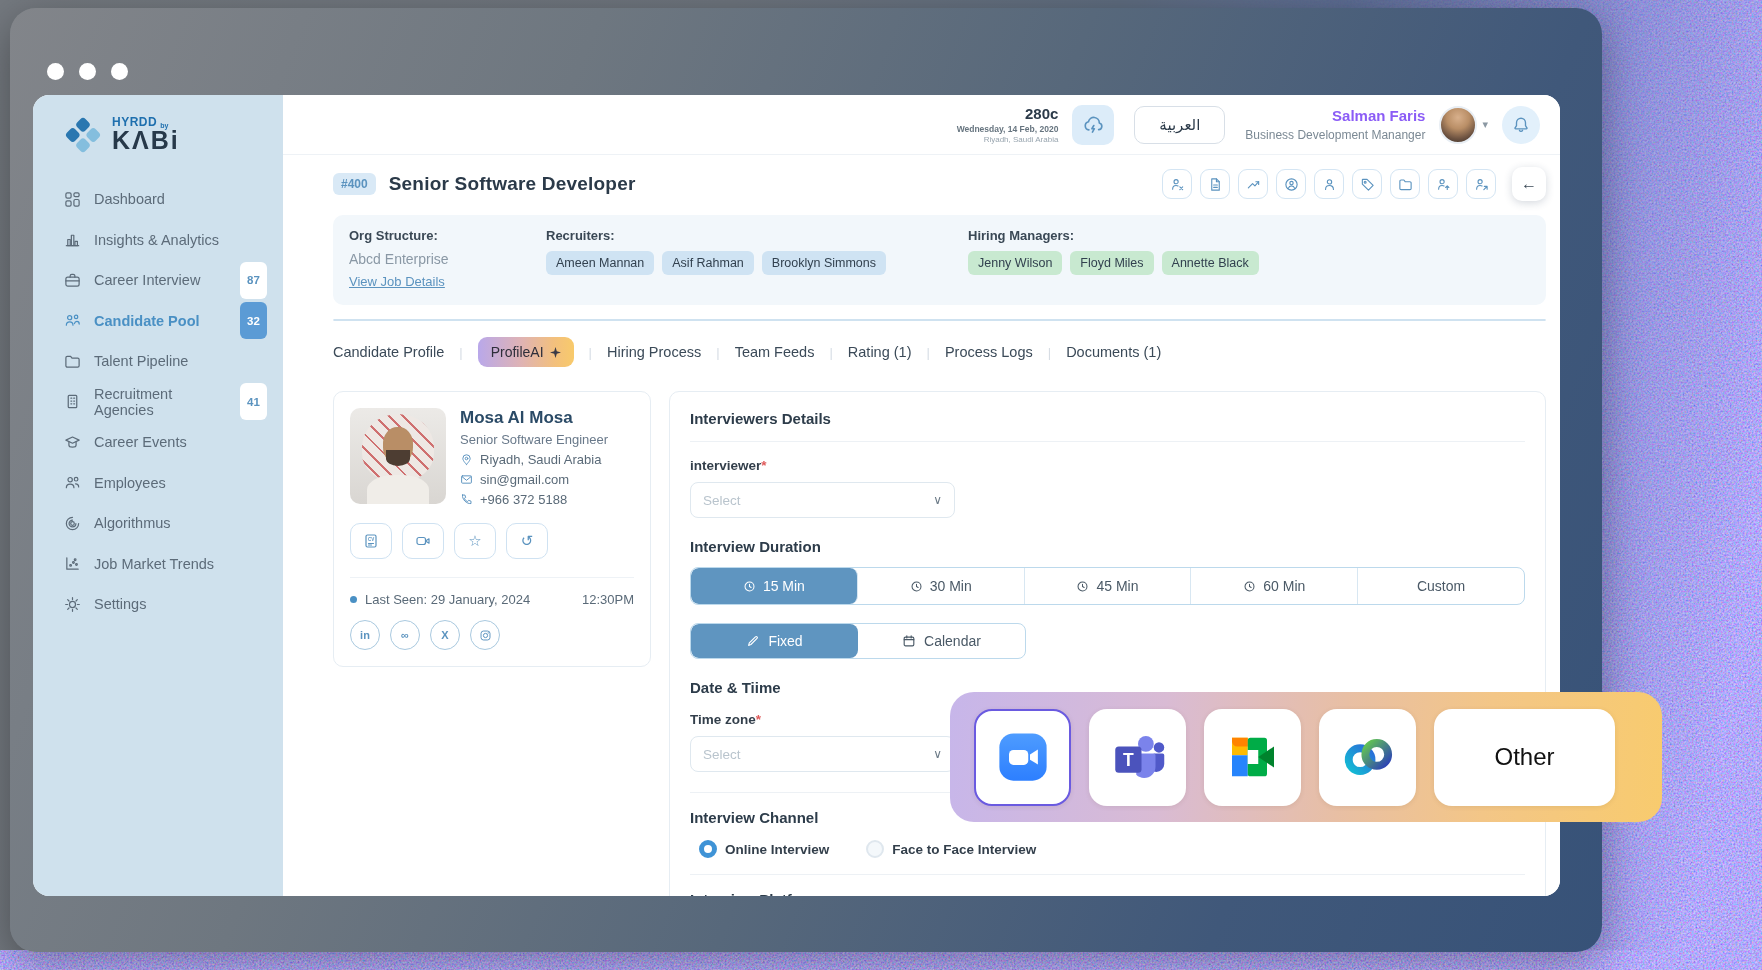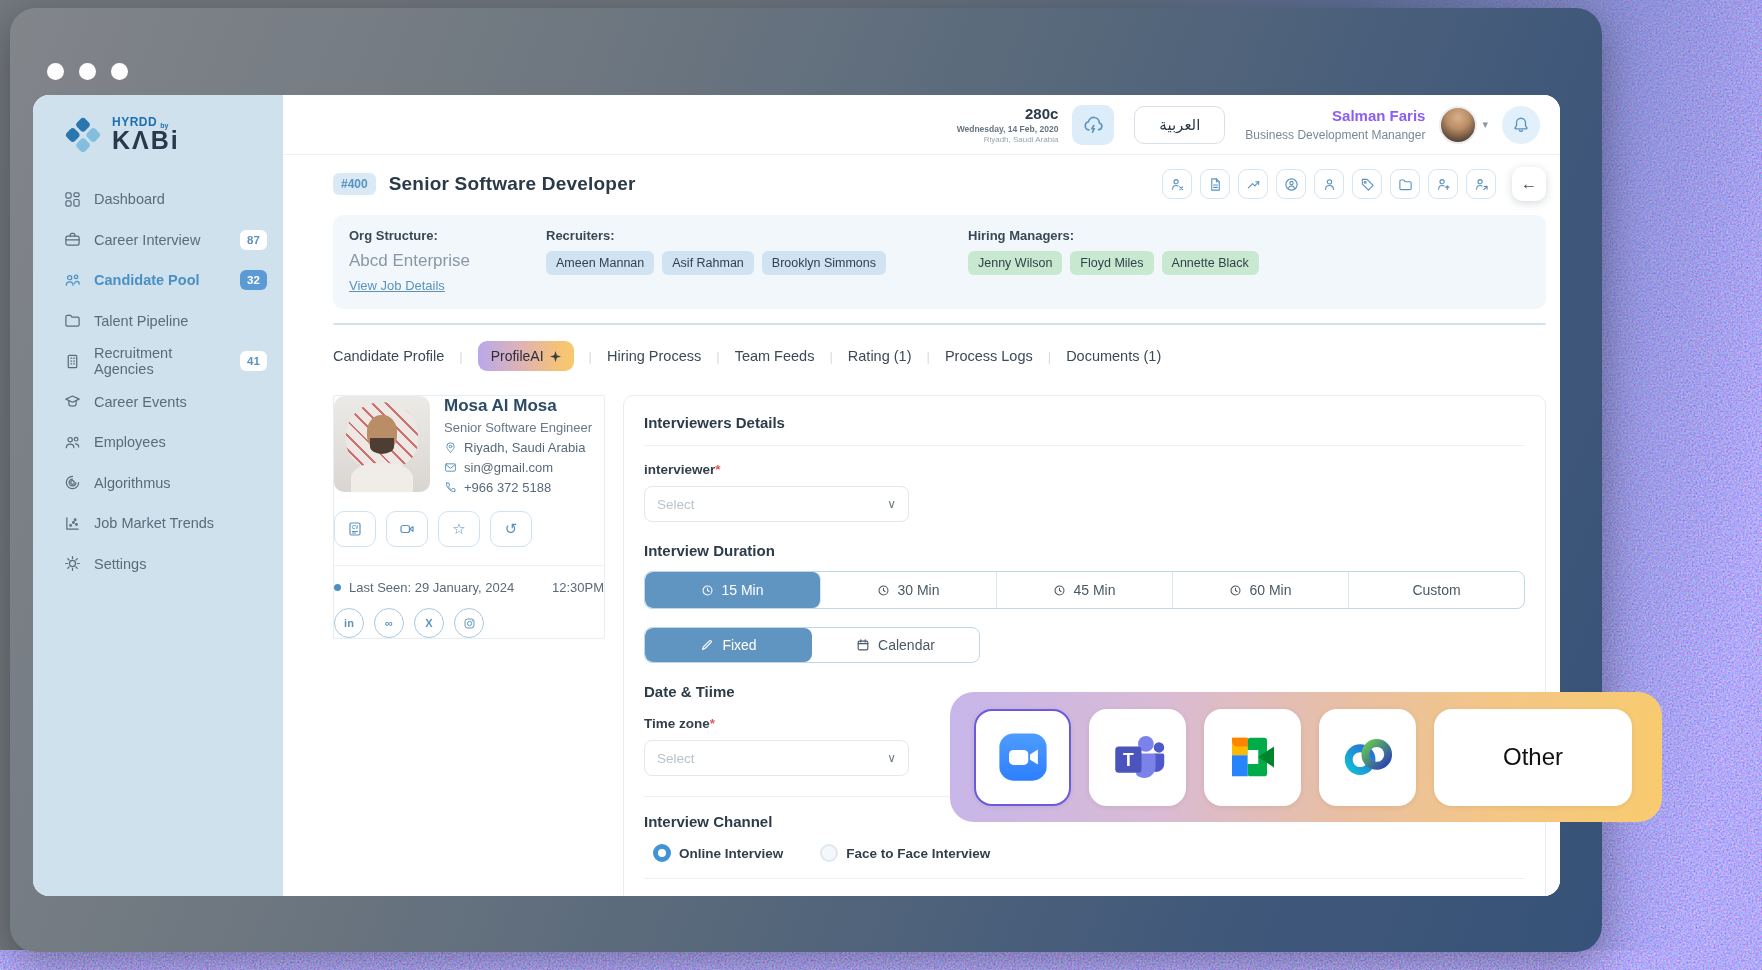--- a/index.html
+++ b/index.html
@@ -24,21 +24,21 @@
   .logo { display:flex; align-items:flex-start; gap:9px; padding-left:30px; }
   .logo-text .row1 { display:flex; align-items:flex-end; gap:3px; }
   .brand-small { font-size:12px; font-weight:bold; color:#1e6fae; letter-spacing:.5px; }
   .brand-by { font-size:7px; color:#1e6fae; font-weight:bold; }
   .brand-big { font-size:25px; font-weight:bold; color:#27394a; letter-spacing:2px; margin-top:-3px; }
   .nav { margin-top:24px; }
   .nav-item { height:40.5px; display:flex; align-items:center; gap:13px; padding:0 16px 0 31px; font-size:14.5px; color:#5c6b79; cursor:pointer; }
   .nav-item svg { width:17px; height:17px; stroke:#5c6b79; fill:none; stroke-width:1.3; stroke-linecap:round; stroke-linejoin:round; flex-shrink:0; }
   .nav-item.active { color:#4a90c4; font-weight:bold; }
   .nav-item.active svg { stroke:#4a90c4; }
-  .badge { margin-left:auto; min-width:27px; height:20px; border-radius:6px; background:#fff; color:#5b93bf; font-size:11.5px; font-weight:bold; display:flex; align-items:center; justify-content:center; padding:0 6px; }
+  .badge { margin-left:auto; min-width:27px; height:37px; border-radius:6px; background:#fff; color:#5b93bf; font-size:11.5px; font-weight:bold; display:flex; align-items:center; justify-content:center; padding:0 6px; }
   .badge.filled { background:#5b9bd5; color:#fff; }
 
   
   .main { flex:1; display:flex; flex-direction:column; background:#fff; overflow:hidden; }
   .topbar { height:60px; flex-shrink:0; display:flex; align-items:center; justify-content:flex-end; gap:14px; padding-right:20px; border-bottom:1px solid #eef2f6; }
   .weather-text { text-align:right; line-height:1.3; }
   .temp { font-size:15px; font-weight:bold; color:#2b3a49; }
   .wdate { font-size:8.5px; font-weight:bold; color:#66747f; }
   .wloc { font-size:8px; color:#98a5af; }
   .weather-btn { width:42px; height:40px; border-radius:10px; background:#dcecf9; display:flex; align-items:center; justify-content:center; cursor:pointer; }
@@ -56,21 +56,21 @@
   .job-chip { background:#d9e9f6; color:#5b93bf; font-size:12px; font-weight:bold; padding:4px 8px; border-radius:6px; }
   .job-title { font-size:19px; font-weight:bold; color:#2b3a49; letter-spacing:.2px; }
   .job-actions { margin-left:auto; display:flex; align-items:center; gap:8px; }
   .icon-btn { width:30px; height:30px; border:1px solid #d4e5f3; border-radius:9px; background:#fff; color:#5b93bf; display:flex; align-items:center; justify-content:center; cursor:pointer; }
   .icon-btn svg { width:15px; height:15px; stroke:#5b93bf; fill:none; stroke-width:1.2; stroke-linecap:round; stroke-linejoin:round; }
   .back-btn { width:34px; height:34px; border-radius:10px; background:#fff; box-shadow:0 2px 8px rgba(40,60,90,.2); display:flex; align-items:center; justify-content:center; font-size:16px; color:#3c4a57; margin-left:8px; cursor:pointer; }
 
   .info-strip { margin:6px 14px 0 50px; background:#f2f7fb; border-radius:10px; padding:13px 16px 15px; display:flex; }
   .col1 { width:165px; } .col2 { margin-left:32px; width:380px; } .col3 { margin-left:42px; }
   .info-label { font-size:13px; font-weight:bold; color:#3a4855; margin-bottom:8px; }
-  .info-value { font-size:17px; color:#8a98a5; }
+  .info-value { font-size:14px; color:#8a98a5; }
   .job-link { font-size:13px; color:#5b93bf; text-decoration:underline; margin-top:7px; display:inline-block; cursor:pointer; }
   .chip-row { display:flex; gap:8px; }
   .chip { background:#cfe3f3; color:#32414f; font-size:12.5px; padding:5px 10px; border-radius:6px; cursor:pointer; }
   .chip.green { background:#c8e9d0; }
 
   
   .stepper { margin:14px 14px 0 50px; height:52px; border:1px solid #cfe2f0; border-radius:6px; display:flex; overflow:hidden; background:#fff; }
   .done-block { width:330px; flex-shrink:0; background:#5b93bf; display:flex;
     clip-path:polygon(0 0, calc(100% - 24px) 0, 100% 50%, calc(100% - 24px) 100%, 0 100%); }
   .done-step { flex:1; display:flex; align-items:center; justify-content:center; gap:9px; color:#fff; font-size:13px; position:relative; cursor:pointer; }
@@ -85,21 +85,21 @@
   
   .tabs { display:flex; align-items:center; padding:16px 14px 12px 50px; }
   .tab { font-size:14.5px; color:#3b4a58; cursor:pointer; }
   .tab-sep { color:#d6dde4; margin:0 15px; font-size:13px; }
   .ai-pill { display:flex; align-items:center; gap:6px; padding:7px 13px; border-radius:9px;
     background:linear-gradient(90deg,#b9a8ea 0%,#dfb3b4 45%,#f3c07c 80%,#f8ca6b 100%); font-size:14px; color:#2e2e3a; cursor:pointer; }
   .ai-pill svg { width:11px; height:11px; fill:#3a3a46; }
 
   
   .content { display:flex; gap:18px; padding:12px 14px 0 50px; align-items:flex-start; }
-  .cand-card { width:272px; flex-shrink:0; border:1px solid #e6edf3; border-radius:2px; }
+  .cand-card { width:318px; flex-shrink:0; border:1px solid #e6edf3; border-radius:10px; padding:16px; }
   .cand-top { display:flex; gap:14px; }
   .photo { width:96px; height:96px; border-radius:10px; position:relative; overflow:hidden; flex-shrink:0;
     background:linear-gradient(#eceae7,#d9d6d2); }
   .photo .ghutra { position:absolute; left:12%; right:12%; top:6%; height:70%; border-radius:50% 50% 42% 42%;
     background:repeating-linear-gradient(45deg,#eee8e4 0 4px,#cf7070 4px 6px,#eee8e4 6px 10px); }
   .photo .face { position:absolute; left:34%; top:20%; width:32%; height:38%; background:#b98e66; border-radius:46%; }
   .photo .beard { position:absolute; left:37%; top:44%; width:26%; height:16%; background:#4d3d32; border-radius:0 0 50% 50%; }
   .photo .body { position:absolute; left:18%; right:18%; bottom:-4%; height:34%; background:#f0ede8; border-radius:45% 45% 0 0; }
   .cand-name { font-size:17px; font-weight:bold; color:#2a4a66; }
   .cand-title { font-size:13px; color:#69798a; margin-top:4px; }
@@ -142,21 +142,21 @@
   .rdot.on { border:5.5px solid #3f93d6; background:#fff; }
   .rdot.off { border:2px solid #dfe7ee; background:#f4f8fb; }
   .clipped { margin-top:14px; font-size:15px; font-weight:bold; color:#2d3c4a; }
 
   
   .platform-overlay { position:absolute; left:950px; top:692px; width:712px; height:130px; border-radius:24px; z-index:60;
     background:linear-gradient(95deg,#c7b6ea 0%,#d9bbd4 30%,#e8bfa4 55%,#f3c687 75%,#f8cb6e 100%);
     display:flex; align-items:center; padding:0 24px; gap:18px; }
   .ptile { width:97px; height:97px; background:#fff; border-radius:18px; display:flex; align-items:center; justify-content:center; box-shadow:0 1px 5px rgba(80,60,30,.1); cursor:pointer; flex-shrink:0; }
   .ptile.sel { border:2px solid #6a5ae0; }
-  .ptile.other { width:198px; font-size:24px; color:#111; }
+  .ptile.other { width:181px; font-size:24px; color:#111; }
 </style>
 </head>
 <body>
 
 <svg class="noise-svg" xmlns="http://www.w3.org/2000/svg">
   <filter id="nz">
       <feTurbulence type="fractalNoise" baseFrequency="0.55" numOctaves="2" stitchTiles="stitch"></feTurbulence>
   <feColorMatrix type="matrix" values="0.9 0 0 0 0  0 0.7 0 0 0.05  0 0 1.6 0 0.25  0 0 0 0 1"></feColorMatrix>
     </filter>
   <rect width="100%" height="100%" filter="url(#nz)"></rect>
@@ -193,20 +193,29 @@
 
       <nav class="nav">
         <div class="nav-item">
           <svg viewBox="0 0 18 18">
               <rect x="2" y="2" width="5.5" height="5.5" rx="1.5"></rect>
               <rect x="10.5" y="2" width="5.5" height="4" rx="1.5"></rect>
               <rect x="2" y="10.5" width="5.5" height="5.5" rx="1.5"></rect>
               <rect x="10.5" y="9" width="5.5" height="7" rx="1.5"></rect>
             </svg>
           <span>Dashboard</span>
+        </div>
+        <div class="nav-item">
+          <svg viewBox="0 0 18 18">
+              <path d="M2.5 15.5h13"></path>
+              <rect x="4" y="9" width="2.6" height="6.5"></rect>
+              <rect x="7.8" y="4.5" width="2.6" height="11"></rect>
+              <rect x="11.6" y="11" width="2.6" height="4.5"></rect>
+            </svg>
+          <span>Insights &amp; Analytics</span>
         </div>
         <div class="nav-item">
           <svg viewBox="0 0 18 18">
               <rect x="2" y="5.5" width="14" height="9.5" rx="2"></rect>
               <path d="M6.5 5.5V4.2a1.8 1.8 0 011.8-1.8h1.4a1.8 1.8 0 011.8 1.8v1.3M2 9.5h14"></path>
             </svg>
           <span>Career Interview</span>
           <span class="badge">87</span>
         </div>
         <div class="nav-item active">

